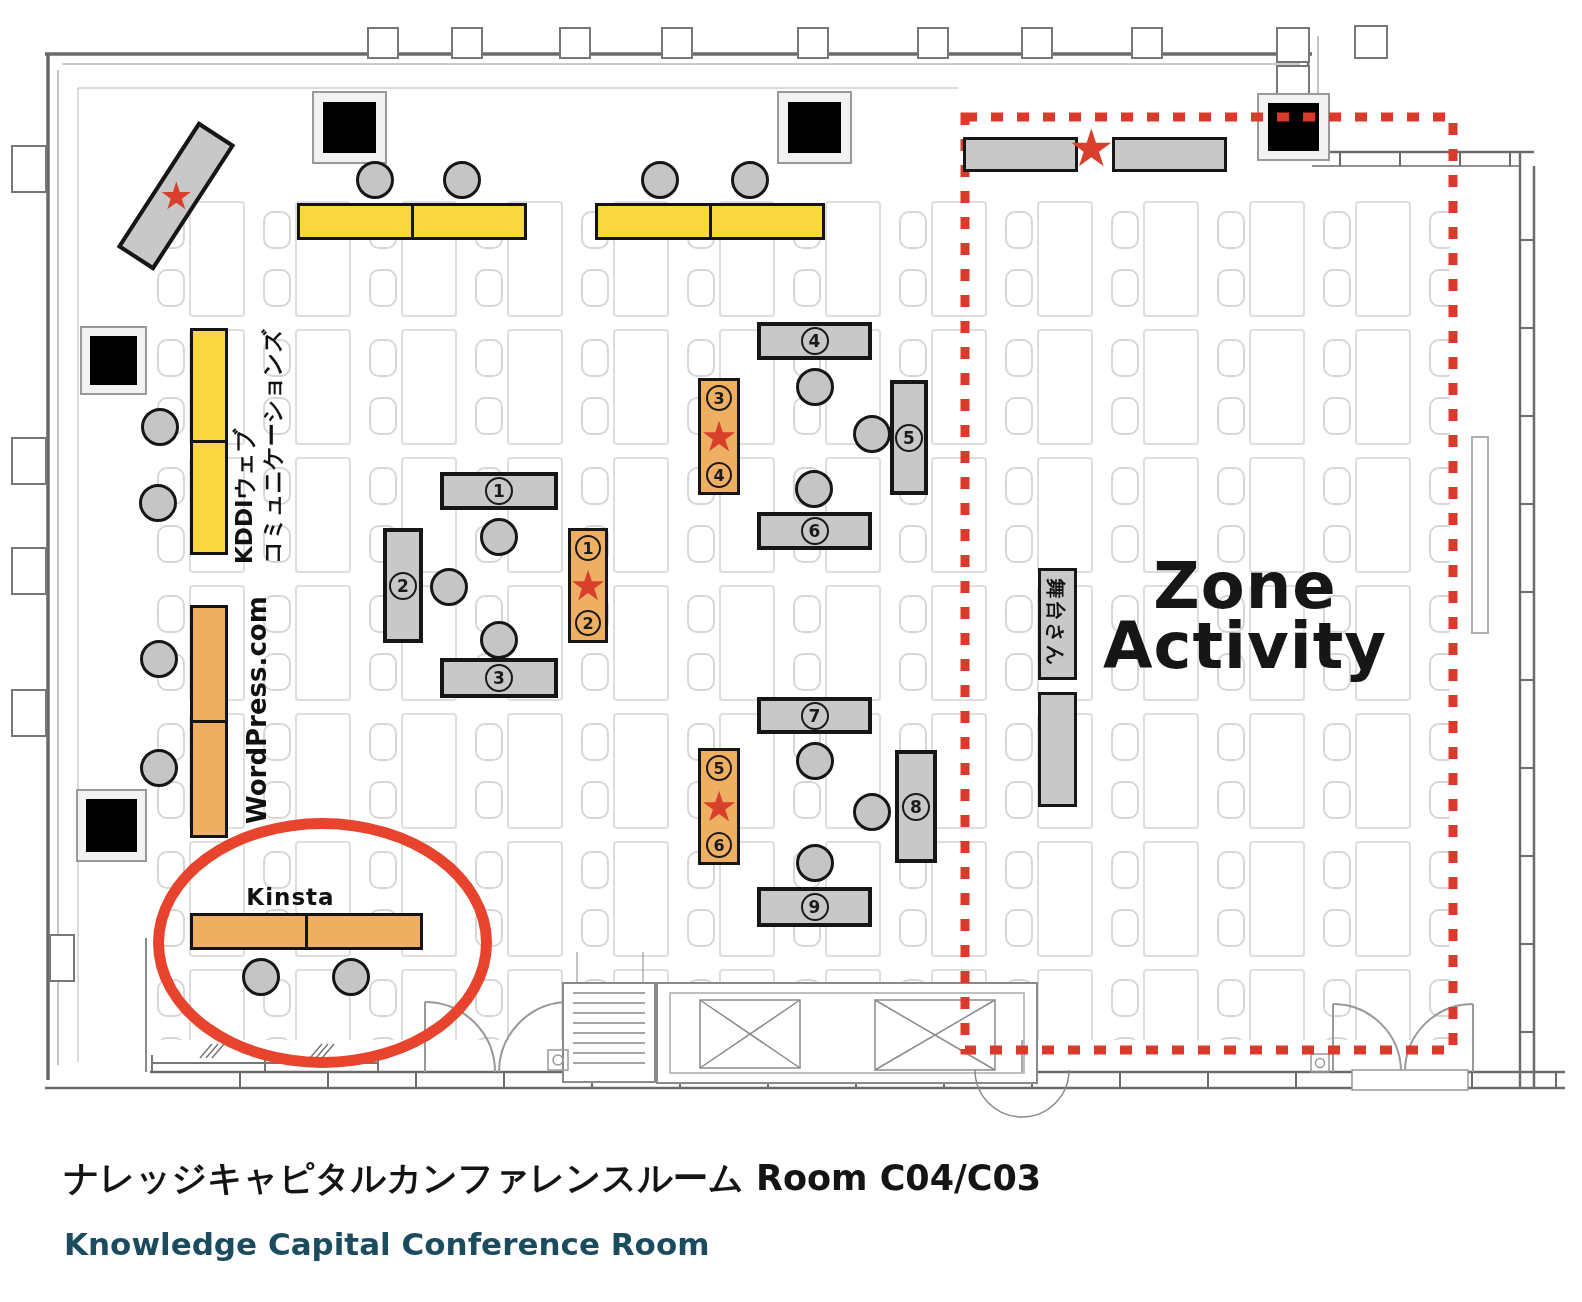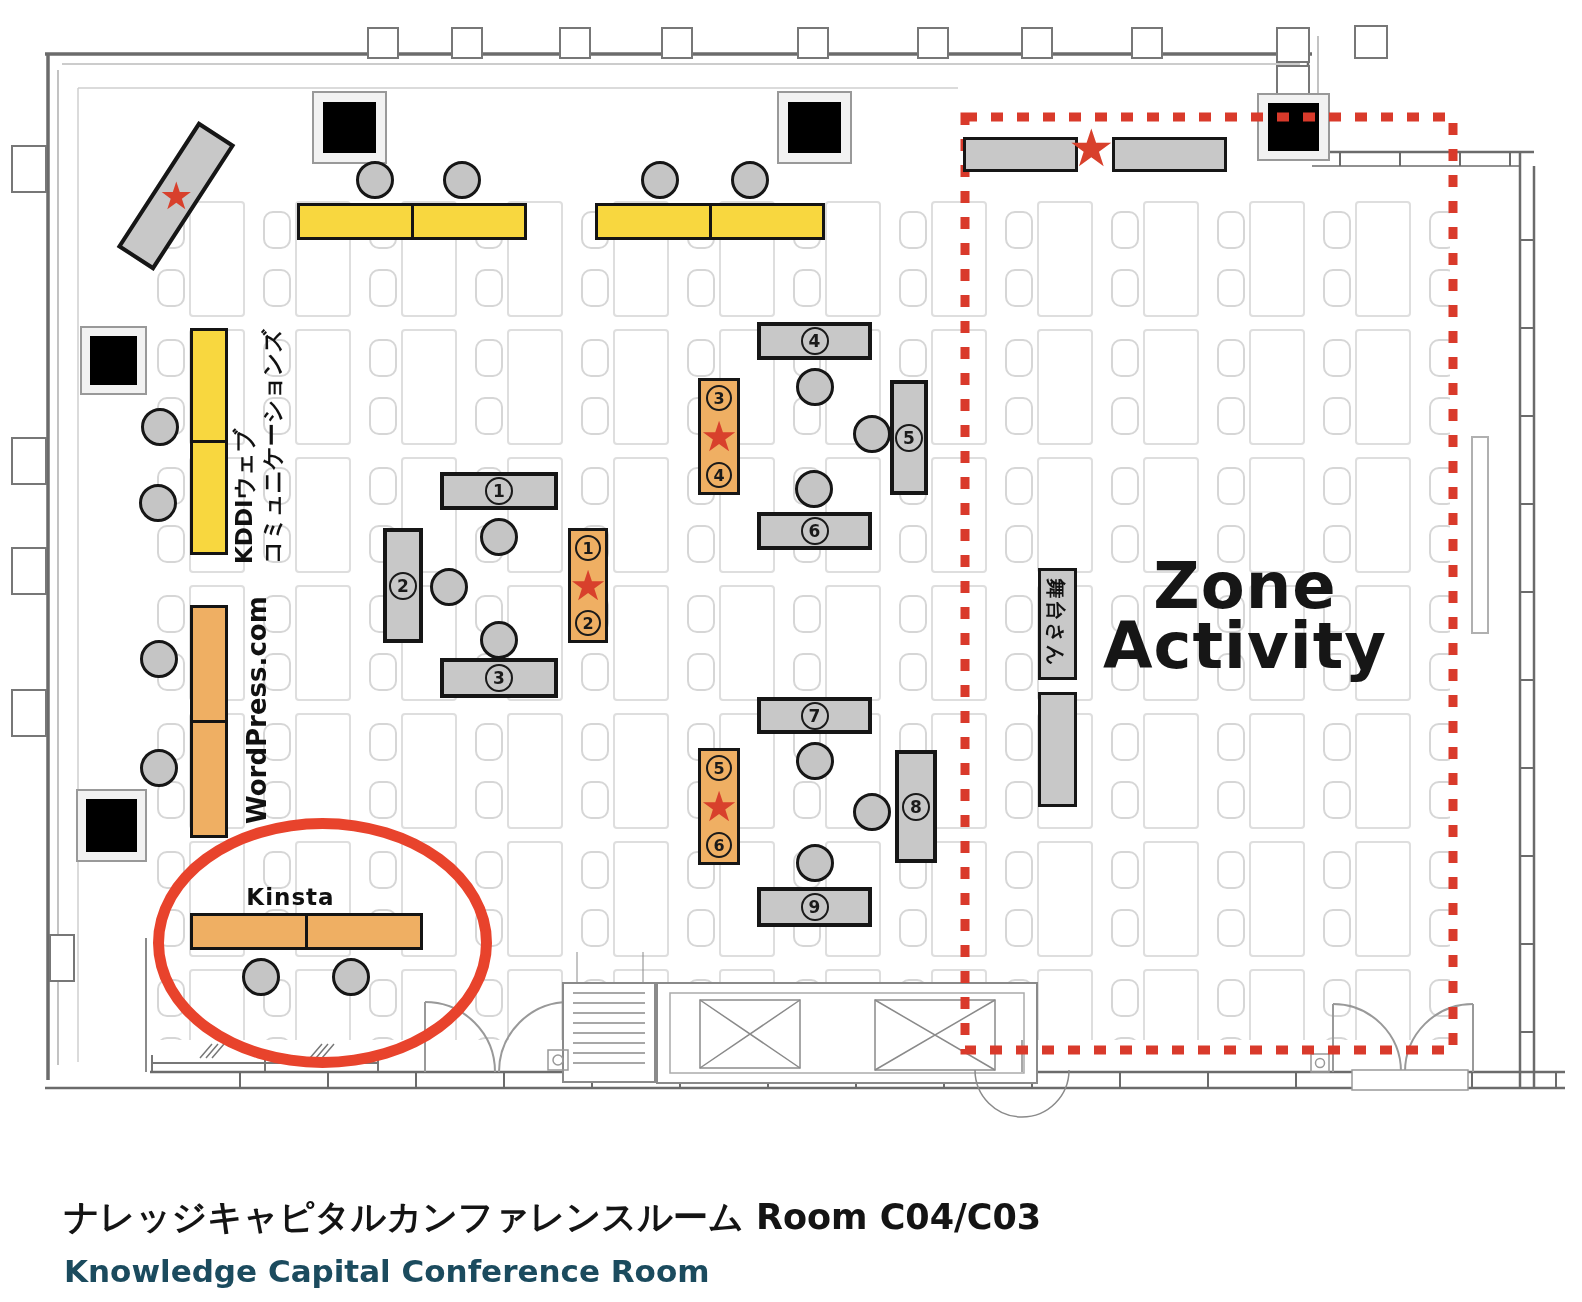--- a/index.html
+++ b/index.html
@@ -27,21 +27,21 @@
         box-sizing:border-box;flex:none;}
   .t-orange .chip{width:26px;height:26px;font-size:16px;background:rgba(239,175,99,.2);}
   .star{color:#D8402C;line-height:.8;}
   .lbl{position:absolute;font-weight:bold;color:#111;text-align:center;}
   .rot{transform-origin:center center;}
   .ellipse{position:absolute;border:11px solid #E8432C;border-radius:50%;}
   .az{position:absolute;font-weight:bold;color:#161616;text-align:center;
       font-size:64px;line-height:60px;letter-spacing:1px;}
   .footer{position:absolute;left:64px;}
   .footer .jp{font-size:35px;font-weight:bold;color:#141414;}
-  .footer .en{font-size:31px;font-weight:bold;color:#1B4B5E;margin-top:12px;}
+  .footer .en{font-size:31px;font-weight:bold;color:#1B4B5E;margin-top:24px;}
 </style>
 </head>
 <body>
 
 <div class="plan">
 
   <svg width="1582" height="1120" viewBox="0 0 1582 1120">
     <defs>
       <pattern id="furn" x="150" y="196" width="106" height="128" patternUnits="userSpaceOnUse">
         <rect x="40" y="6" width="54" height="114" rx="3" fill="#ffffff" stroke="#dedede" stroke-width="2"></rect>
@@ -260,16 +260,16 @@
   <div class="lbl rot" style="left:1009px;top:611px;width:96px;height:24px;font-size:20px;letter-spacing:2px;transform:rotate(90deg);">舞台さん</div>
   <div class="abs t-gray thin" style="left:1038px;top:692px;width:39px;height:115px;"></div>
 
   <div class="az" style="left:1040px;top:556px;width:410px;">
     <div>Zone</div>
     <div>Activity</div>
   </div>
 
 </div>
 
-<div class="footer" style="top:1194px;">
+<div class="footer" style="top:1155px;">
   <div class="jp">ナレッジキャピタルカンファレンスルーム Room C04/C03</div>
   <div class="en">Knowledge Capital Conference Room</div>
 </div>
 
 </body></html>

